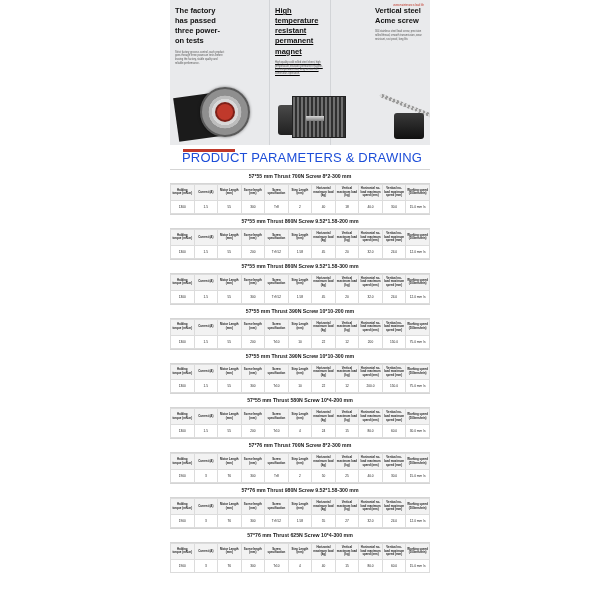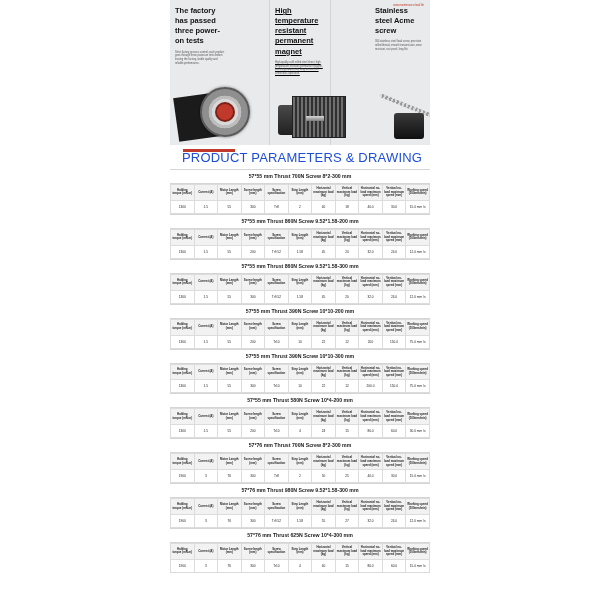--- a/index.html
+++ b/index.html
@@ -74,21 +74,21 @@
           <div class="hero-sub">High quality cold rolled steel sheet, high temperature resistant permanent magnet, low temperature rise, long service life, continuous operation.</div>
           <div class="hero-img">
             <div class="mag-wrap">
               <div class="mag-cap"></div>
               <div class="mag-core"></div>
               <div class="mag-shaft"></div>
             </div>
           </div>
         </div>
         <div class="hero-col">
-          <div class="hero-title">Stainless steel Acme screw</div>
+          <div class="hero-title">Vertical steel Acme screw</div>
           <div class="hero-sub">304 stainless steel lead screw, precision rolled thread, smooth transmission, wear resistant, rust proof, long life.</div>
           <div class="hero-badge">www.maintenance.lead life</div>
           <div class="hero-img">
             <div class="screw-wrap">
               <div class="screw-rod"></div>
               <div class="screw-body"></div>
             </div>
           </div>
         </div>
       </div>

